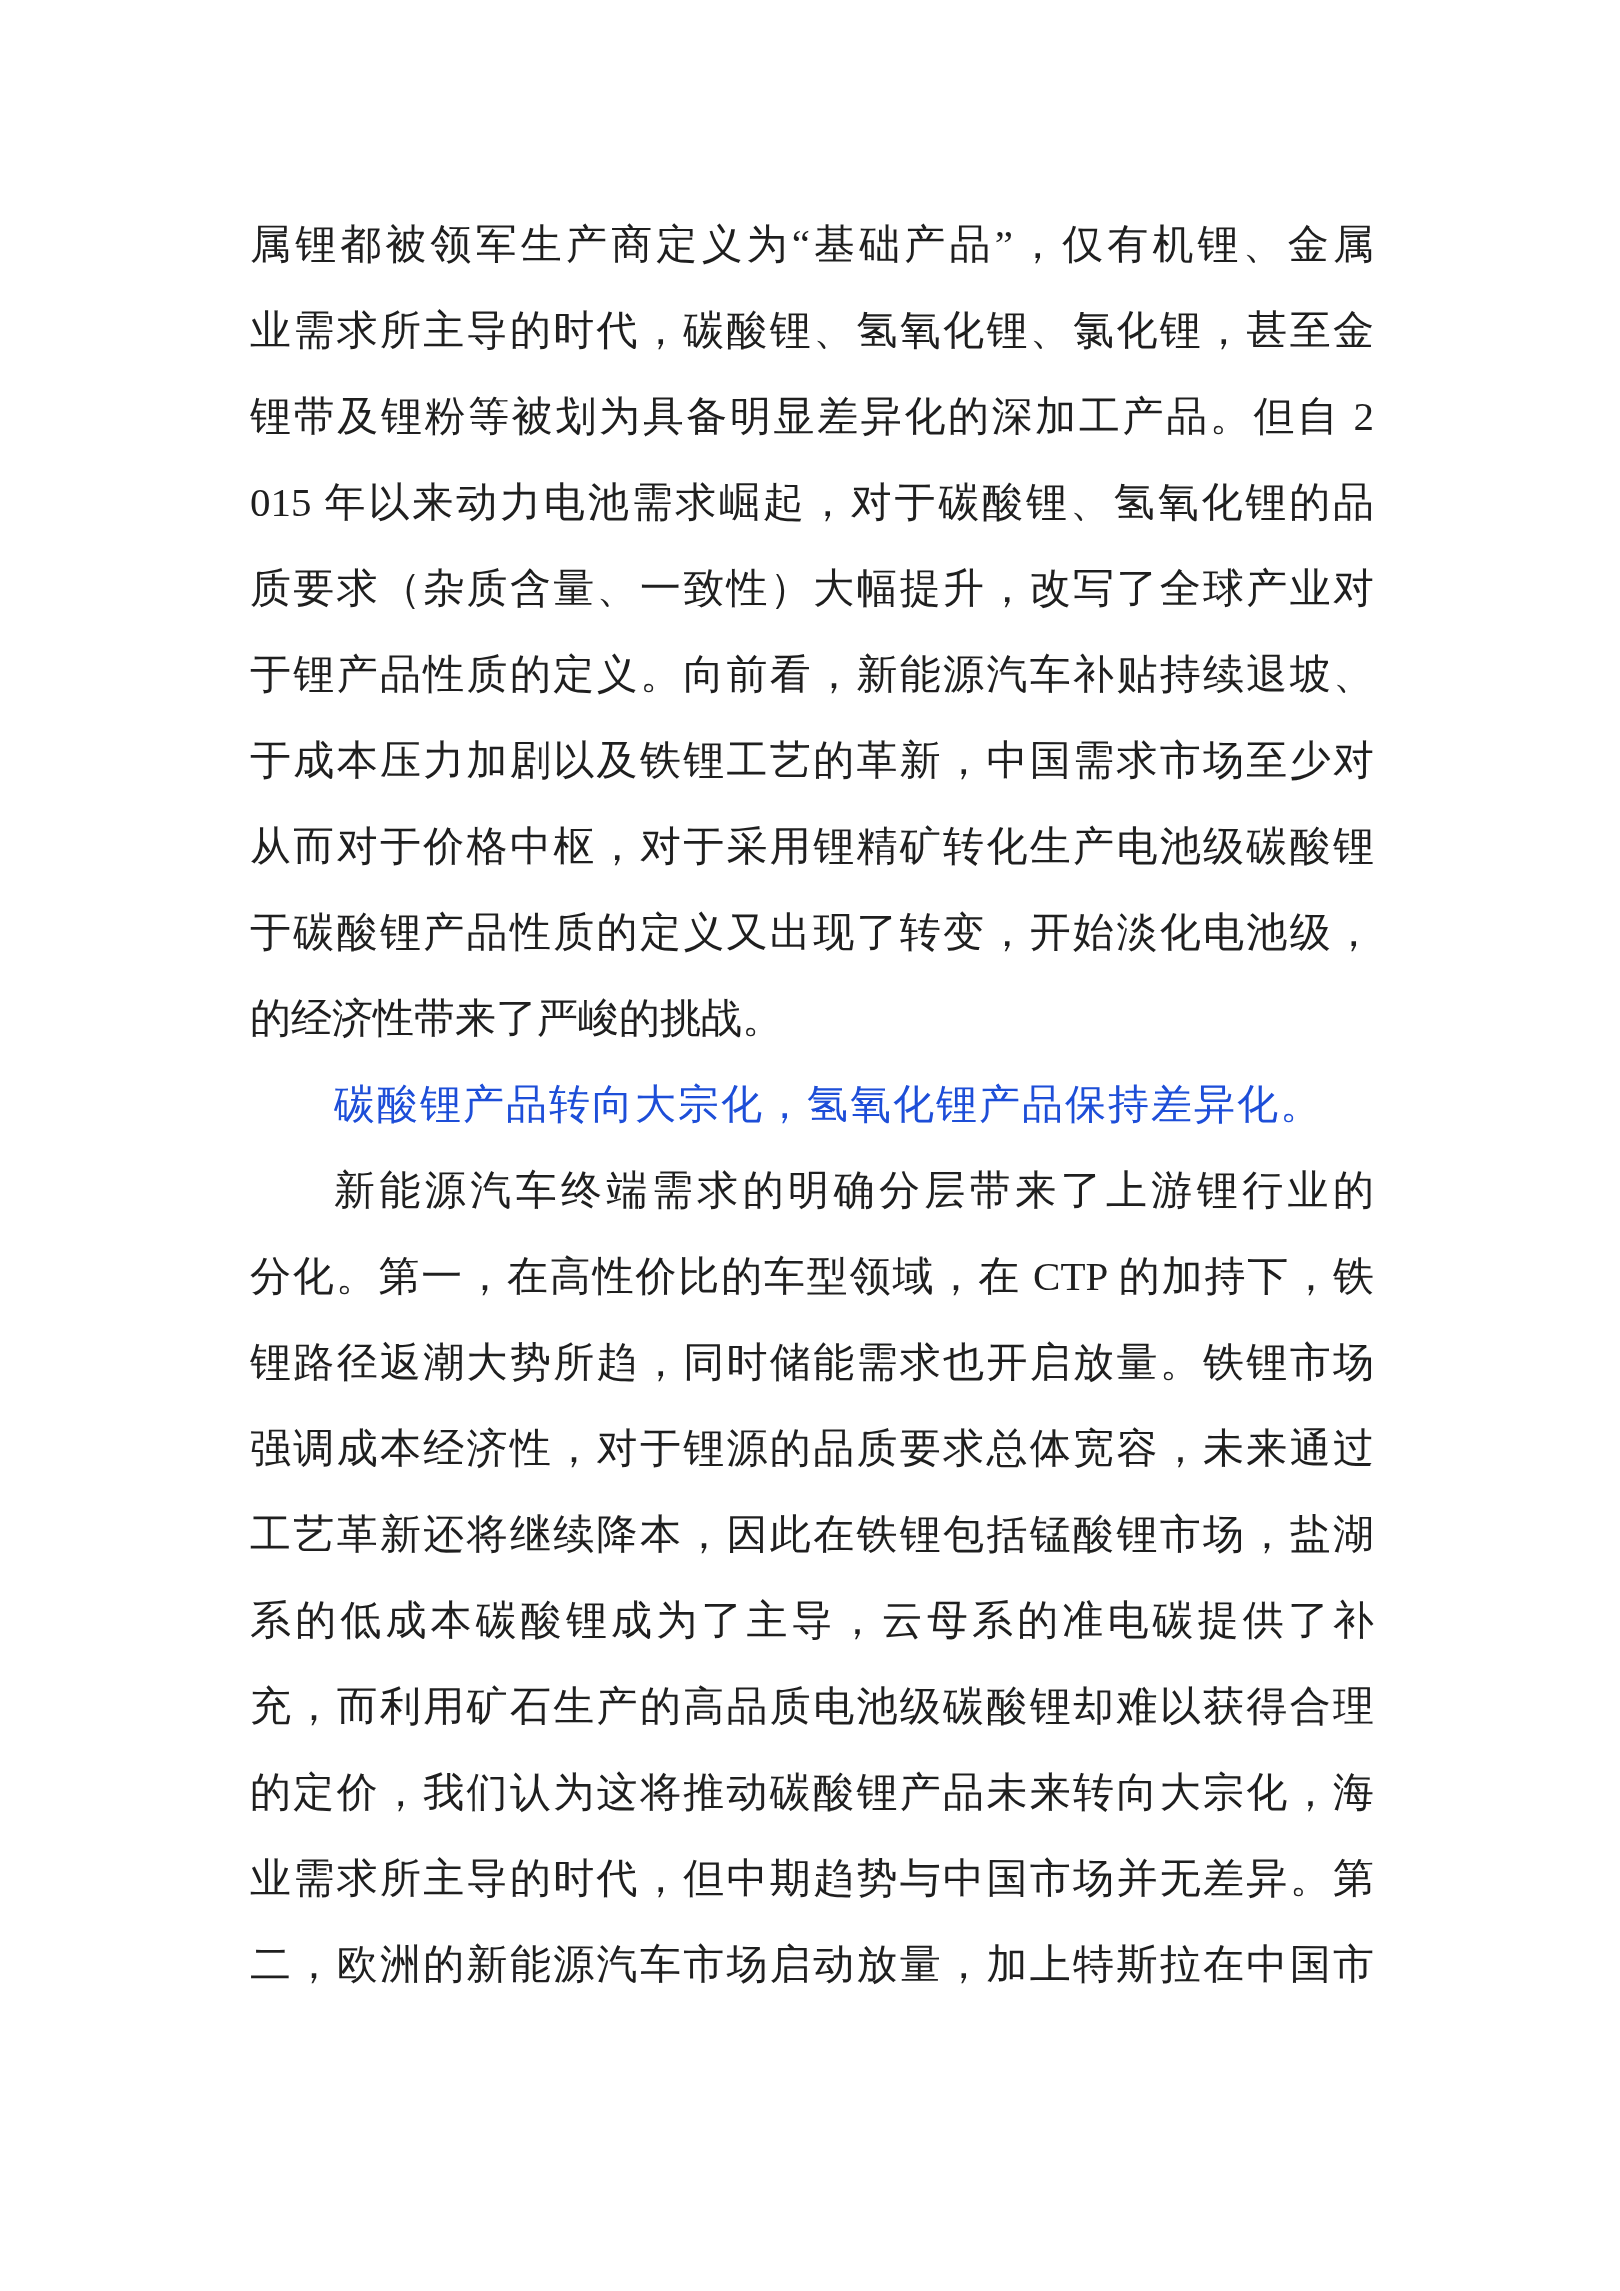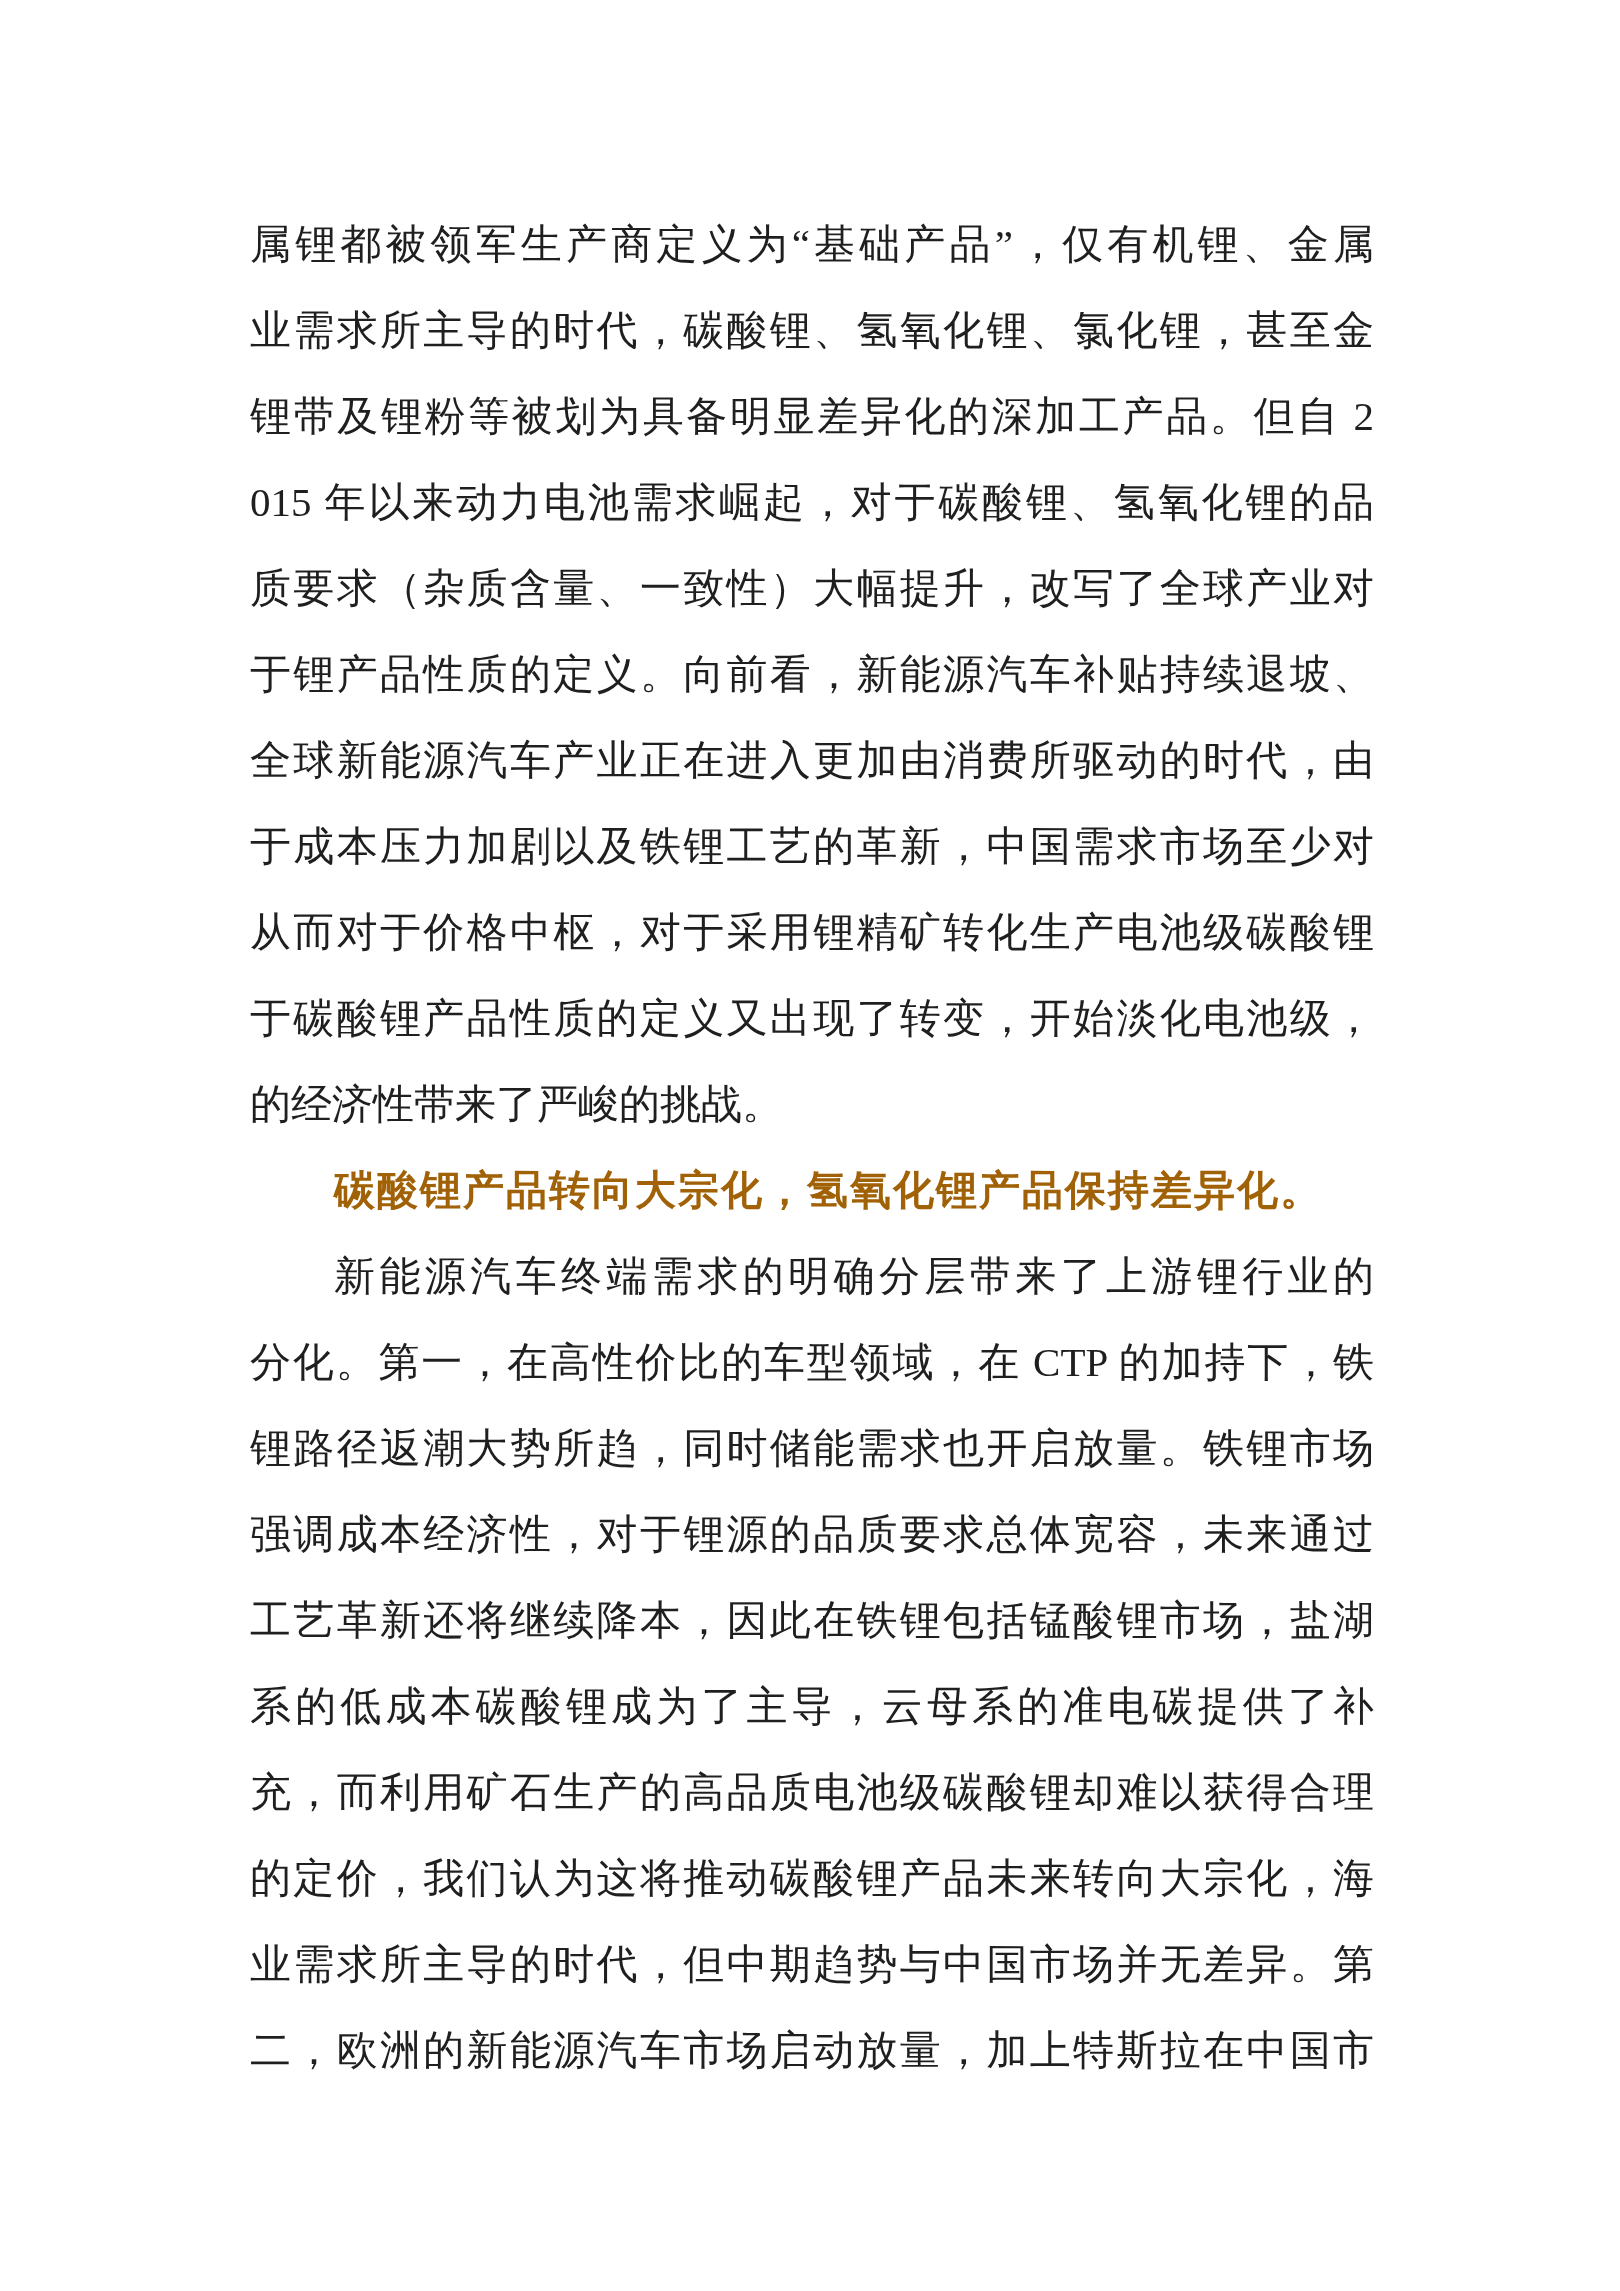--- a/index.html
+++ b/index.html
@@ -32,38 +32,37 @@
   }
   .line.justify {
     white-space: normal;
     text-align: justify;
     text-align-last: justify;
   }
   .line.indent {
     text-indent: 84px;
   }
   .line.heading {
-    color: #a16207;
-    font-weight: bold;
+    color: #1d4ed8;
+    font-weight: normal;
     letter-spacing: 2px;
     white-space: nowrap;
   }
 </style>
 </head>
 <body>
 
 <div class="page">
   <div class="text-block" id="text-block">
       <div class="line justify">属锂都被领军生产商定义为“基础产品”，仅有机锂、金属</div>
       <div class="line justify">业需求所主导的时代，碳酸锂、氢氧化锂、氯化锂，甚至金</div>
       <div class="line justify">锂带及锂粉等被划为具备明显差异化的深加工产品。但自 2</div>
       <div class="line justify">015 年以来动力电池需求崛起，对于碳酸锂、氢氧化锂的品</div>
       <div class="line justify">质要求（杂质含量、一致性）大幅提升，改写了全球产业对</div>
       <div class="line justify">于锂产品性质的定义。向前看，新能源汽车补贴持续退坡、</div>
-      <div class="line justify">全球新能源汽车产业正在进入更加由消费所驱动的时代，由</div>
       <div class="line justify">于成本压力加剧以及铁锂工艺的革新，中国需求市场至少对</div>
       <div class="line justify">从而对于价格中枢，对于采用锂精矿转化生产电池级碳酸锂</div>
       <div class="line justify">于碳酸锂产品性质的定义又出现了转变，开始淡化电池级，</div>
       <div class="line">的经济性带来了严峻的挑战。</div>
       <div class="line heading indent">碳酸锂产品转向大宗化，氢氧化锂产品保持差异化。</div>
       <div class="line justify indent">新能源汽车终端需求的明确分层带来了上游锂行业的</div>
       <div class="line justify">分化。第一，在高性价比的车型领域，在 CTP 的加持下，铁</div>
       <div class="line justify">锂路径返潮大势所趋，同时储能需求也开启放量。铁锂市场</div>
       <div class="line justify">强调成本经济性，对于锂源的品质要求总体宽容，未来通过</div>
       <div class="line justify">工艺革新还将继续降本，因此在铁锂包括锰酸锂市场，盐湖</div>

